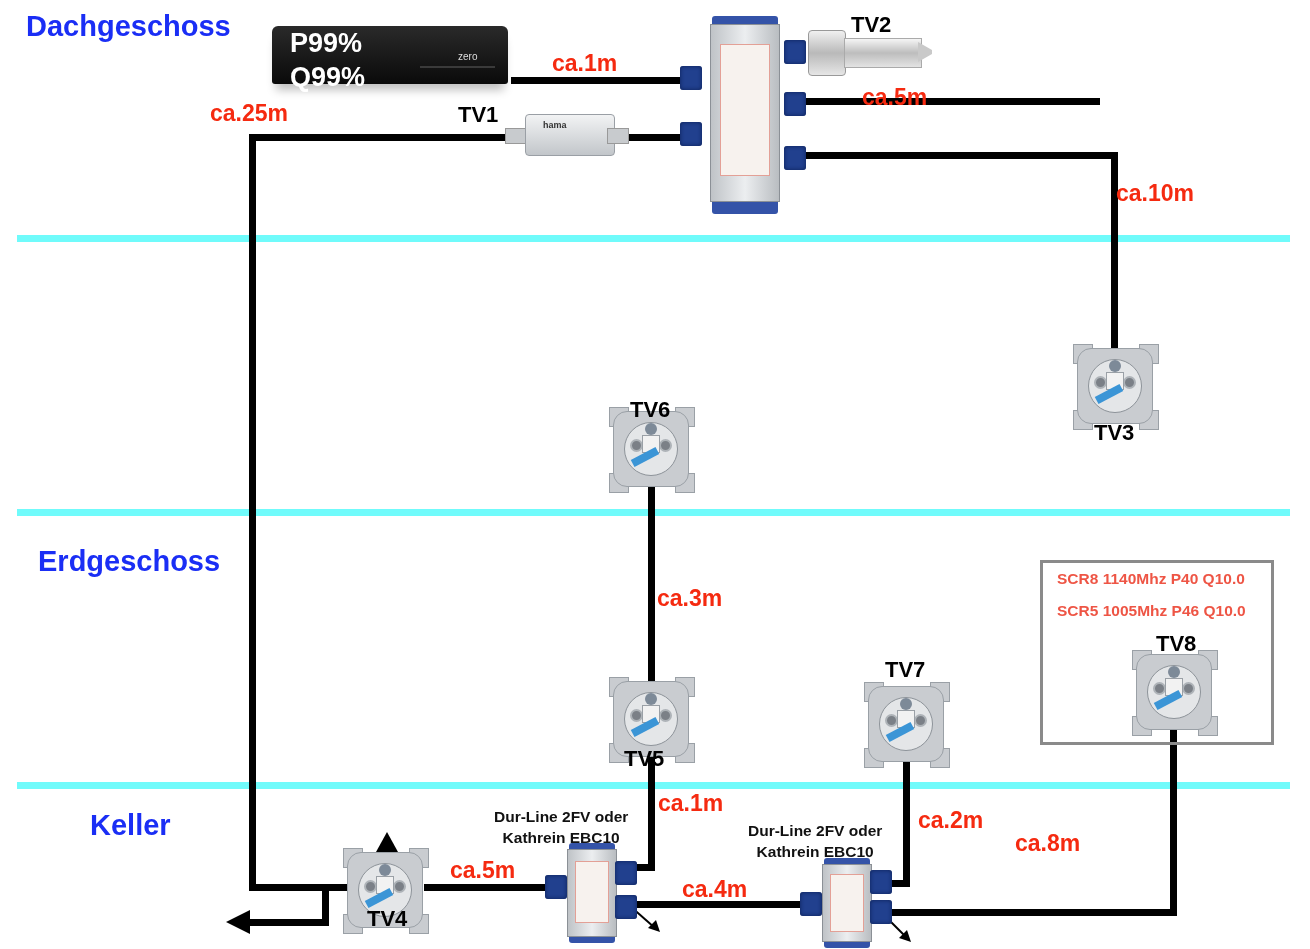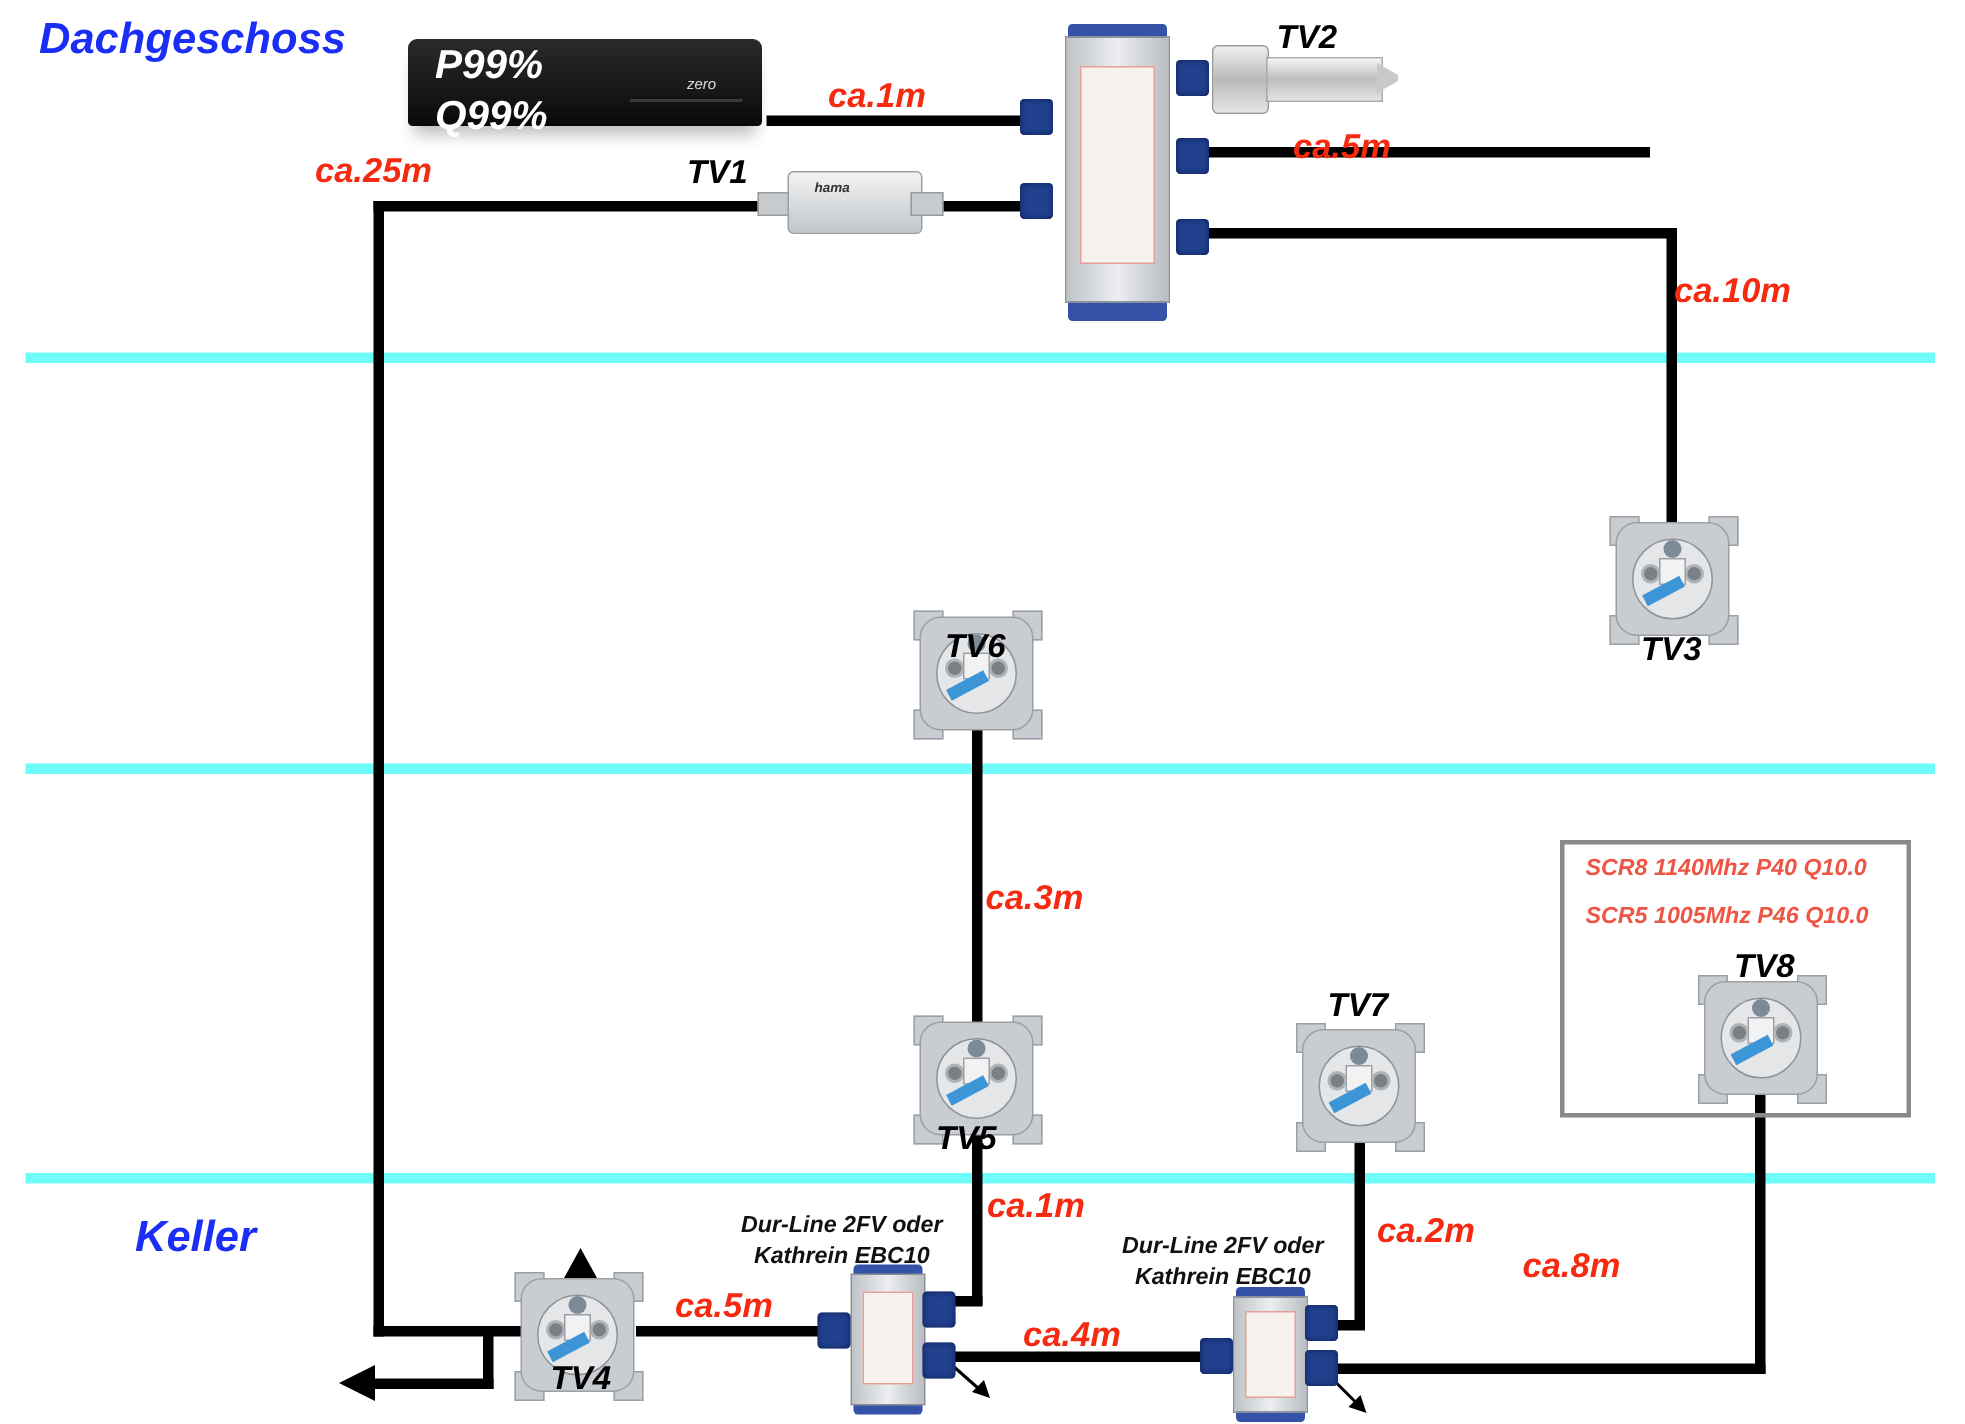--- a/index.html
+++ b/index.html
@@ -1,18 +1,18 @@
 <!DOCTYPE html>
 <html><head>
 <meta charset="utf-8">
 <style>
   html, body { margin: 0; padding: 0; background: #ffffff; }
   body { width: 1310px; height: 949px; position: relative; overflow: hidden;
          font-family: "Liberation Sans", sans-serif; }
-  #stage { position: absolute; left: 0; top: 0; width: 1310px; height: 949px; font-style: italic; }
+  #stage { position: absolute; left: 0; top: 0; width: 1310px; height: 949px; }
   .floor-label { position: absolute; color: #1a2ef5; font-weight: bold; font-size: 29px;
                  font-family: "Liberation Sans", sans-serif; white-space: nowrap; }
   .floor-line { position: absolute; left: 17px; width: 1273px; height: 7px; background: #70fbfb; }
   .dist { position: absolute; color: #f52a10; font-weight: bold; font-size: 23px; white-space: nowrap; text-align: center; }
   .tv { position: absolute; color: #000; font-weight: bold; font-size: 22px; white-space: nowrap; }
   .dev-label { position: absolute; color: #111; font-weight: bold; font-size: 15.5px; text-align: center;
                line-height: 21px; white-space: nowrap; }
   .cable { position: absolute; background: #000; }
   .scr-box { position: absolute; left: 1040px; top: 560px; width: 234px; height: 185px;
              border: 3px solid #8a8a8a; box-sizing: border-box; background: transparent; }
@@ -81,20 +81,21 @@
 </head>
 <body>
 
 <div id="stage">
 
   <div class="floor-line" style="top:235px"></div>
   <div class="floor-line" style="top:509px"></div>
   <div class="floor-line" style="top:782px"></div>
 
   <div class="floor-label" style="left:26px;top:10px">Dachgeschoss</div>
+  <div class="floor-label" style="left:38px;top:545px">Erdgeschoss</div>
   <div class="floor-label" style="left:90px;top:809px">Keller</div>
 
   <div class="cable" style="left:511px;top:77px;width:176px;height:7px"></div>
   <div class="cable" style="left:800px;top:98px;width:300px;height:7px"></div>
   <div class="cable" style="left:800px;top:152px;width:318px;height:7px"></div>
   <div class="cable" style="left:1111px;top:152px;width:7px;height:198px"></div>
   <div class="cable" style="left:625px;top:134px;width:62px;height:7px"></div>
   <div class="cable" style="left:249px;top:134px;width:258px;height:7px"></div>
   <div class="cable" style="left:249px;top:134px;width:7px;height:757px"></div>
   <div class="cable" style="left:249px;top:884px;width:100px;height:7px"></div>
@@ -268,21 +269,21 @@
       <div class="port" style="left:50px;top:32px"></div>
     <div class="center"></div>
       <div class="blue"></div>
   </div>
 
   <div class="tv" style="left:458px;top:102px">TV1</div>
   <div class="tv" style="left:851px;top:12px">TV2</div>
   <div class="tv" style="left:1094px;top:420px">TV3</div>
   <div class="tv" style="left:367px;top:906px">TV4</div>
   <div class="tv" style="left:624px;top:746px">TV5</div>
-  <div class="tv" style="left:630px;top:418px">TV6</div>
+  <div class="tv" style="left:630px;top:397px">TV6</div>
   <div class="tv" style="left:885px;top:657px">TV7</div>
   <div class="tv" style="left:1156px;top:631px">TV8</div>
 
   <div class="dist" style="left:552px;top:50px">ca.1m</div>
   <div class="dist" style="left:862px;top:84px">ca.5m</div>
   <div class="dist" style="left:1116px;top:180px">ca.10m</div>
   <div class="dist" style="left:210px;top:100px">ca.25m</div>
   <div class="dist" style="left:450px;top:857px">ca.5m</div>
   <div class="dist" style="left:658px;top:790px">ca.1m</div>
   <div class="dist" style="left:657px;top:585px">ca.3m</div>

